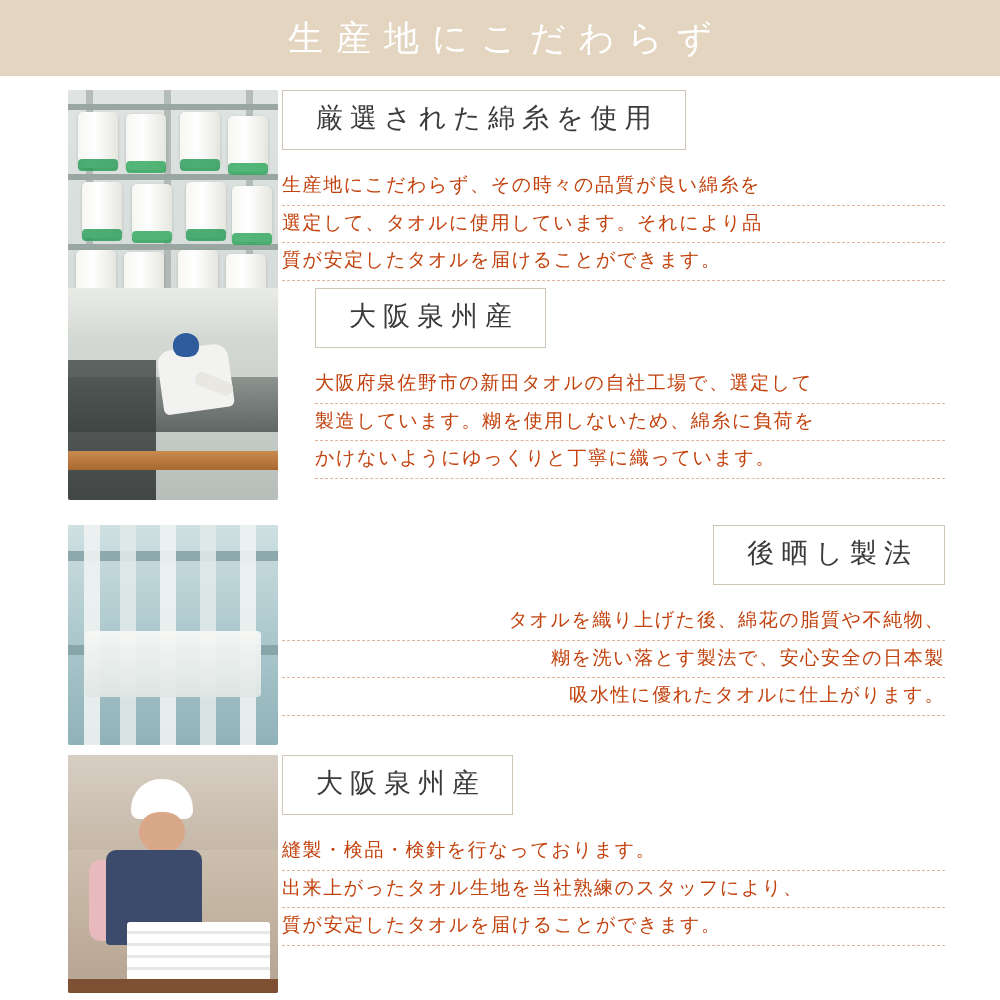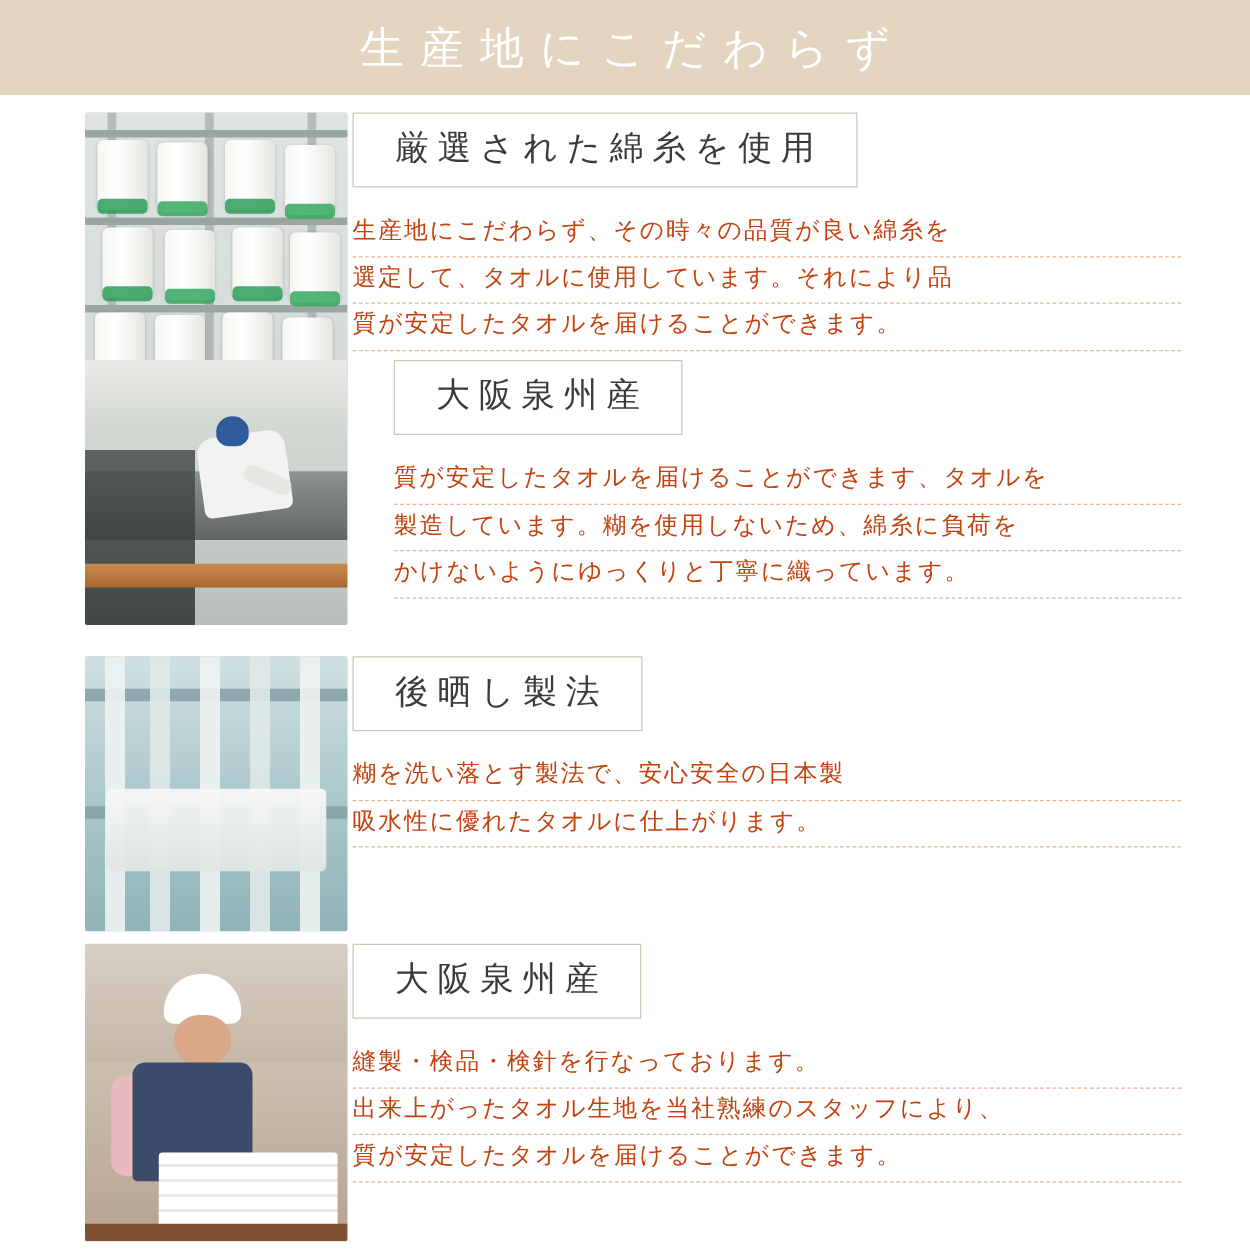--- a/index.html
+++ b/index.html
@@ -43,21 +43,21 @@
 
   
   .section {
     position: absolute;
     left: 0;
     width: 1000px;
     display: flex;
   }
   .sec1 { top: 90px;  height: 215px; }
   .sec2 { top: 288px; height: 212px; gap: 33px; }
-  .sec3 { top: 525px; height: 220px; }
+  .sec3 { top: 525px; height: 220px; text-align: right; }
   .sec4 { top: 755px; height: 238px; }
 
   .photo-col {
     width: 282px;
     flex: 0 0 282px;
     display: flex;
     justify-content: flex-start;
     padding-left: 68px;
     box-sizing: border-box;
   }
@@ -265,21 +265,21 @@
         <div class="dark"></div>
         <div class="wood"></div>
         <div class="worker-body"></div>
         <div class="worker-head"></div>
         <div class="worker-arm"></div>
       </div>
     </div>
     <div class="text-col">
       <div class="headline">大阪泉州産</div>
       <div class="body-lines">
-        <div class="body-line">質が安定したタオルを届けることができます、タオルを</div>
+        <div class="body-line">大阪府泉佐野市の新田タオルの自社工場で、選定して</div>
         <div class="body-line">製造しています。糊を使用しないため、綿糸に負荷を</div>
         <div class="body-line">かけないようにゆっくりと丁寧に織っています。</div>
       </div>
     </div>
   </div>
 
   <div class="section sec3">
     <div class="photo-col">
       <div class="photo p3">
         <div class="ph-bg"></div>
@@ -289,20 +289,21 @@
         <div class="bar bar2" style="left:52px;"></div>
         <div class="bar" style="left:92px;"></div>
         <div class="bar bar2" style="left:132px;"></div>
         <div class="bar" style="left:172px;"></div>
         <div class="cloth"></div>
       </div>
     </div>
     <div class="text-col">
       <div class="headline">後晒し製法</div>
       <div class="body-lines">
+        <div class="body-line">タオルを織り上げた後、綿花の脂質や不純物、</div>
         <div class="body-line">糊を洗い落とす製法で、安心安全の日本製</div>
         <div class="body-line">吸水性に優れたタオルに仕上がります。</div>
       </div>
     </div>
   </div>
 
   <div class="section sec4">
     <div class="photo-col">
       <div class="photo p4">
         <div class="ph-bg"></div>

